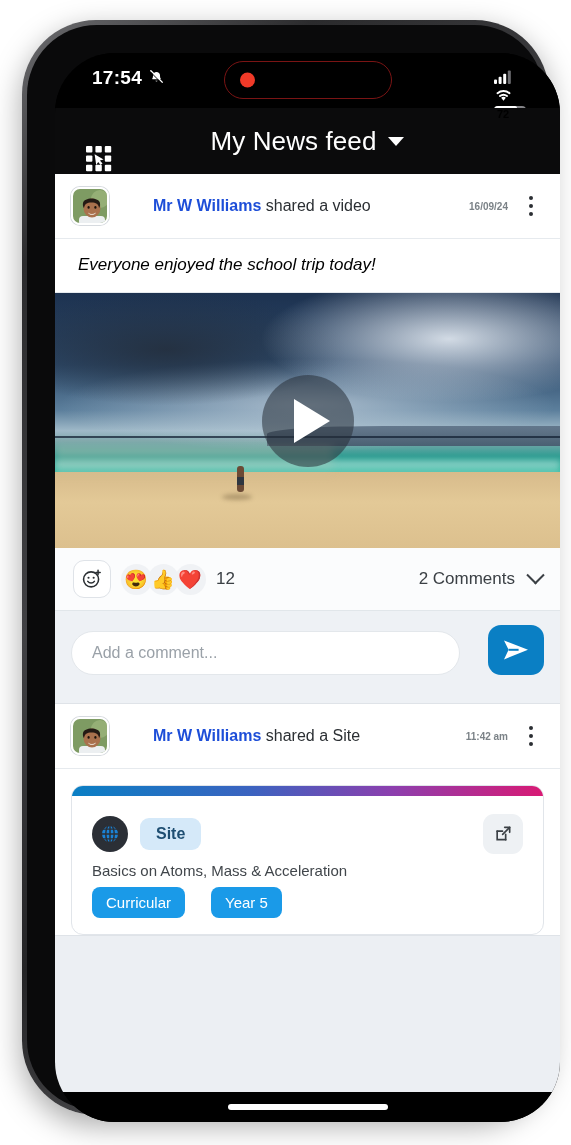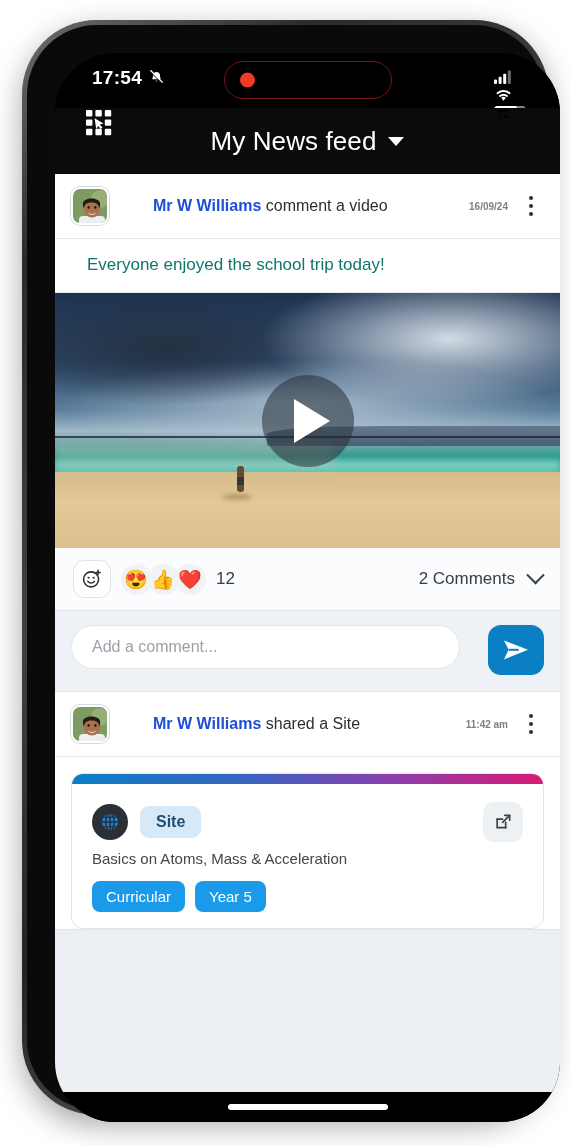--- a/index.html
+++ b/index.html
@@ -88,21 +88,21 @@
   }
   .battery-cap {
     position: absolute; right: -3px; top: 5px;
     width: 2px; height: 6px; background: #848488; border-radius: 0 2px 2px 0;
   }
 
   
   .app-header {
     height: 66px;
     background: #0b0b0c;
-    display: flex; align-items: flex-start;
+    display: flex; align-items: flex-end;
     padding: 0 20px;
     position: relative;
   }
   .grid-icon {
     width: 30px; height: 30px; margin-left: 9px;
     position: relative; flex: none;
   }
   .header-title-wrap {
     position: absolute; left: 0; right: 0; top: 0; bottom: 0;
     display: flex; align-items: center; justify-content: center; gap: 12px;
@@ -150,23 +150,24 @@
     font-size: 10px; color: #7b8287; font-weight: 600;
     margin-left: 8px; flex: none;
   }
   .kebab {
     width: 26px; margin-left: 10px; flex: none;
     display: flex; flex-direction: column; align-items: center; gap: 4px;
   }
   .kebab i { width: 4px; height: 4px; border-radius: 50%; background: #2b2f33; display: block; }
 
   .post-text {
-    padding: 16px 16px 17px 32px;
-    font-size: 17px; color: #0f766e;
+    padding: 16px 16px 17px 23px;
+    font-size: 17px; color: #000000;
     border-bottom: 1px solid #e6eaee;
+    font-style: italic;
   }
 
   
   .video-wrap {
     position: relative;
     width: 100%; height: 255px;
     overflow: hidden; background: #123;
   }
   .video-sky {
     position: absolute; inset: 0;
@@ -258,22 +259,22 @@
   }
   .chev {
     width: 13px; height: 13px;
     border-right: 2.6px solid #3b4045;
     border-bottom: 2.6px solid #3b4045;
     transform: rotate(45deg) translate(-3px,-3px);
   }
 
   
   .composer {
-    display: flex; align-items: flex-start; gap: 28px;
-    padding: 14px 16px 16px 16px;
+    display: flex; align-items: flex-end; gap: 28px;
+    padding: 14px 16px 28px 16px;
     background: #eef1f5;
   }
   .comment-input {
     flex: 1; height: 44px;
     background: #fff; border: 1px solid #e3e7eb; border-radius: 22px;
     display: flex; align-items: center;
     padding: 0 20px;
     font-size: 16px; color: #9aa1a8;
   }
   .send-btn {
@@ -313,21 +314,21 @@
     display: flex; align-items: center; justify-content: center;
   }
   .card-title {
     margin-top: 18px;
     font-size: 22px; font-weight: 700; color: #1a1d21;
   }
   .card-sub {
     margin-top: 8px;
     font-size: 15px; color: #41464b;
   }
-  .tag-row { margin-top: 14px; display: flex; gap: 10px; }
+  .tag-row { margin-top: 8px; display: flex; gap: 26px; }
   .tag {
     background: #1a9ae8; color: #fff;
     font-size: 15px; font-weight: 500;
     padding: 7px 14px; border-radius: 8px;
   }
 
   
   .home-area { height: 30px; background: #000; display: flex; align-items: center; justify-content: center; }
   .home-bar { width: 160px; height: 6px; border-radius: 3px; background: #fff; }
 </style>
@@ -417,21 +418,21 @@
                 <rect x="6" y="27" width="26" height="11" rx="4" fill="#eceff1"></rect>
                 <ellipse cx="19" cy="19" rx="8.5" ry="9.5" fill="#a9714d"></ellipse>
                 <path d="M10 14c1-6 16-6 17 0 .6 3.4-1 5-1 5-.5-4-3-5.5-7.5-5.5S11.5 15.2 11 19c0 0-1.6-1.5-1-5z" fill="#241a14"></path>
                 <ellipse cx="15.6" cy="18.4" rx="1.1" ry="1.3" fill="#1d120c"></ellipse>
                 <ellipse cx="22.4" cy="18.4" rx="1.1" ry="1.3" fill="#1d120c"></ellipse>
                 <path d="M15 23.4c2.4 2 5 2 8 0-1 3-7 3.2-8 0z" fill="#f3f1ee"></path>
               </svg>
             </span>
             <div class="post-meta">
               <span class="post-author">Mr W Williams</span>
-              <span class="post-action">comment a video</span>
+              <span class="post-action">shared a video</span>
             </div>
             <span class="post-time">16/09/24</span>
             <span class="kebab">
                 <i></i>
                 <i></i>
                 <i></i>
               </span>
           </div>
 
           <div class="post-text">Everyone enjoyed the school trip today!</div>

